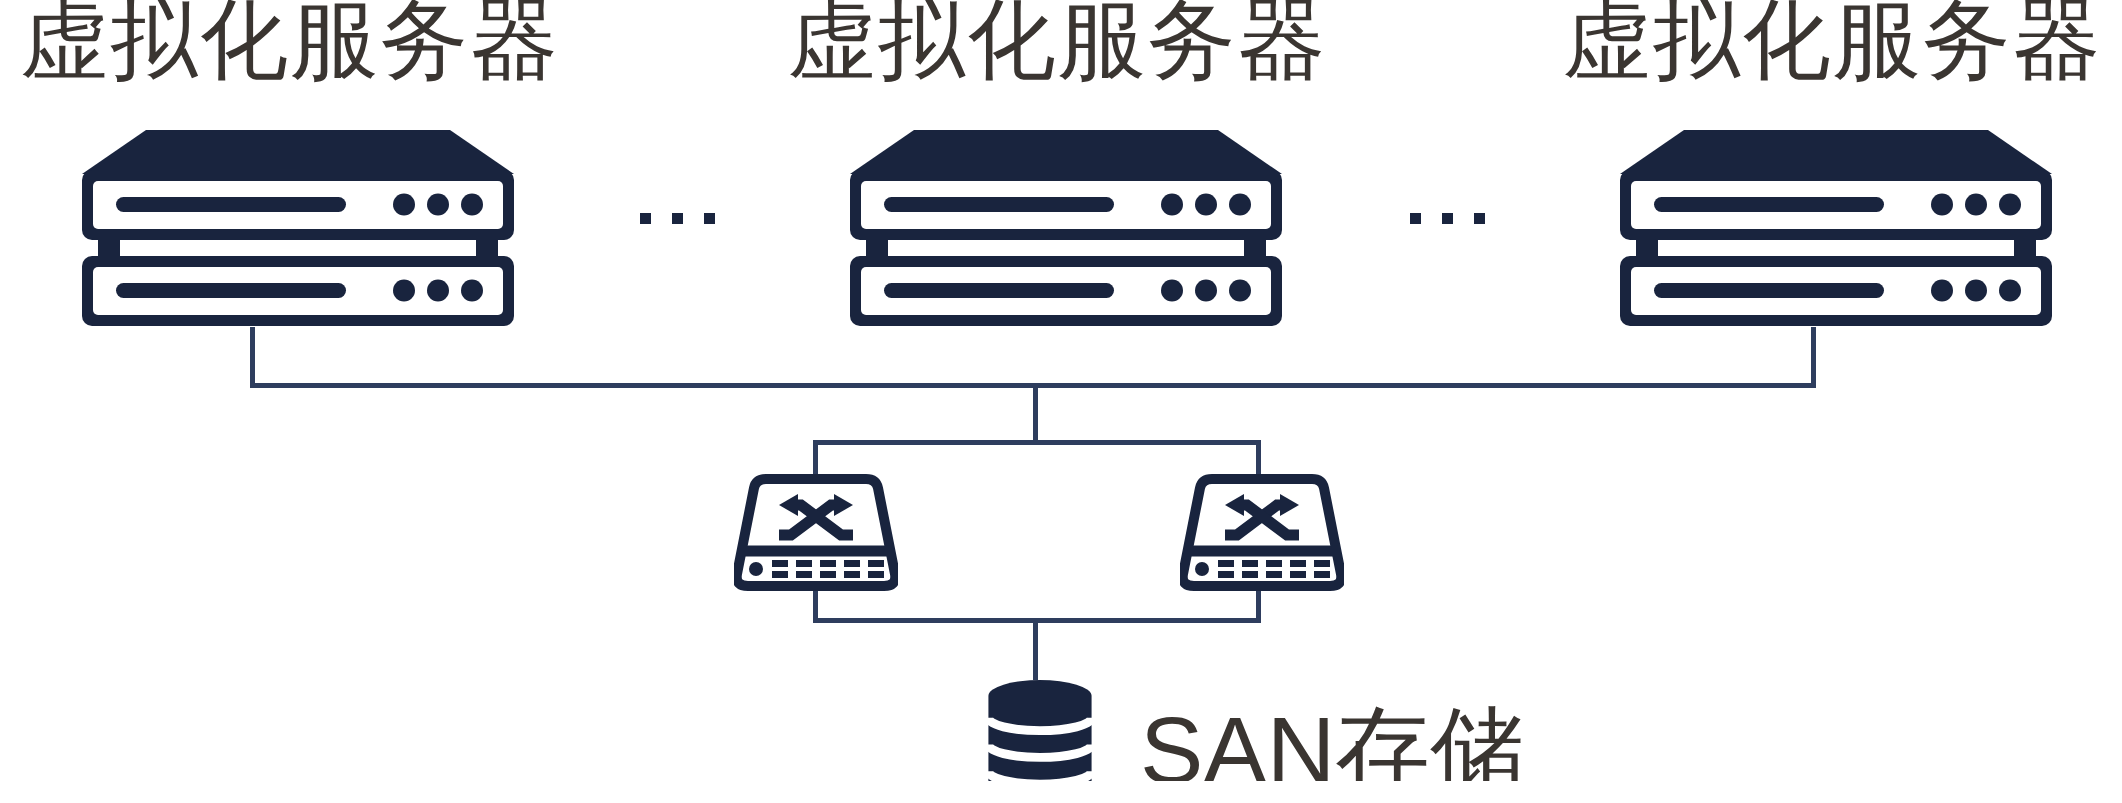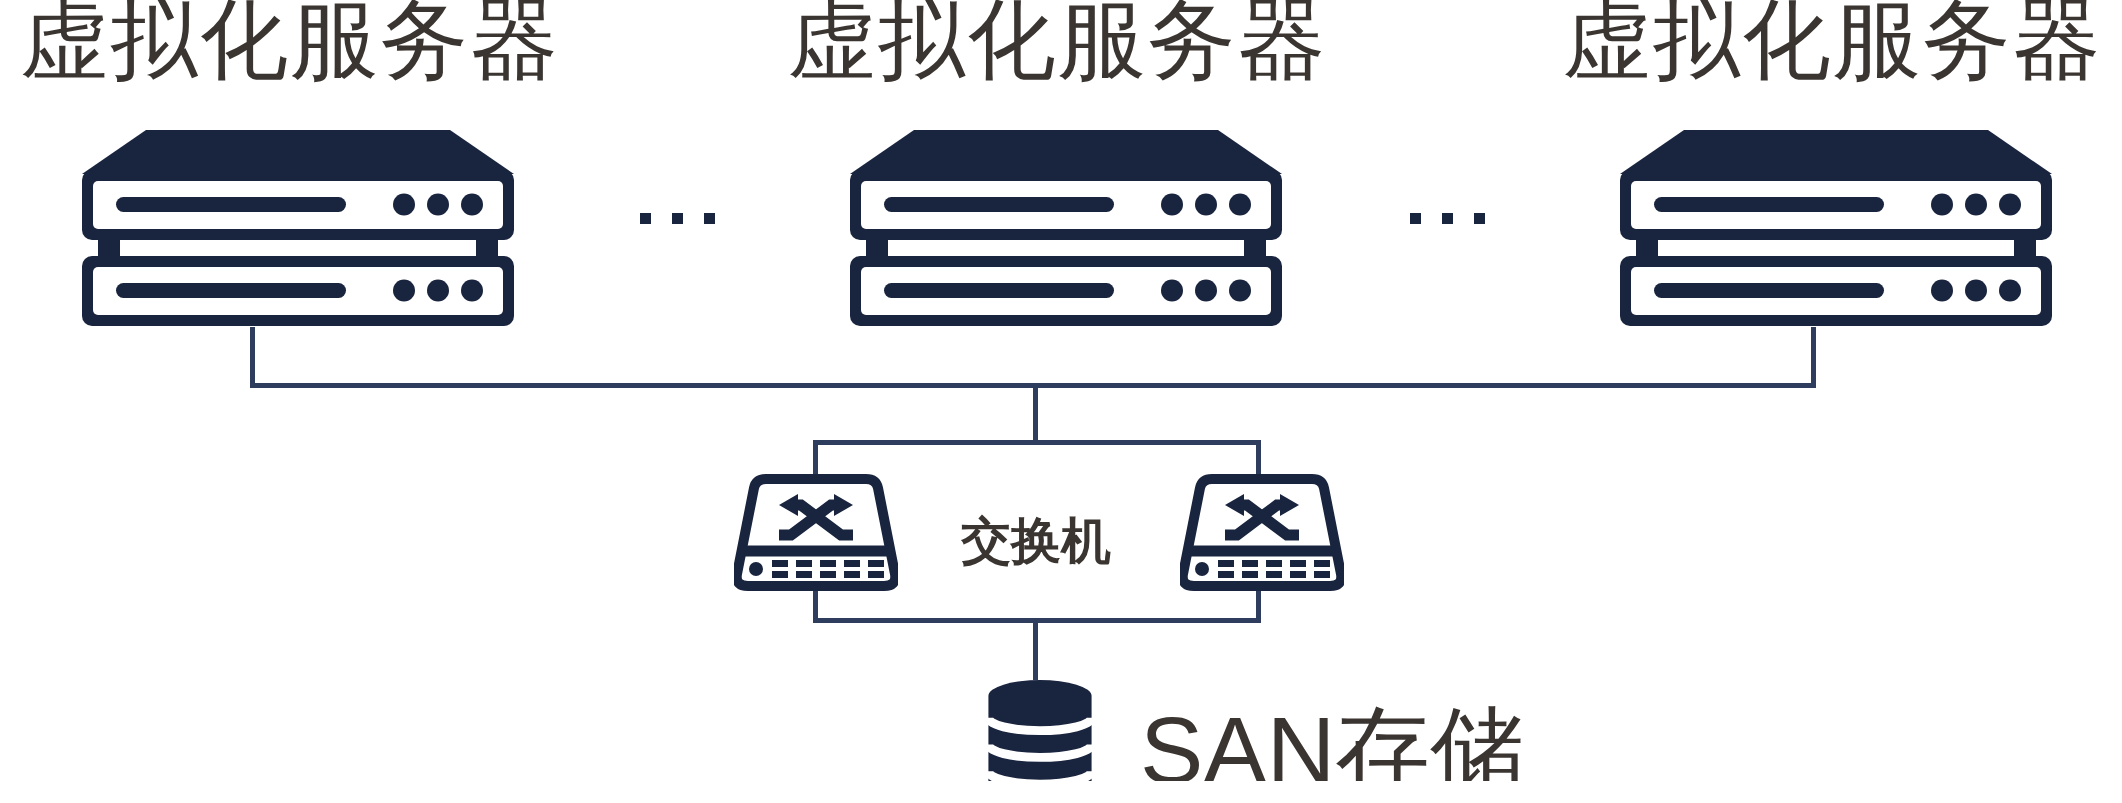--- a/index.html
+++ b/index.html
@@ -189,21 +189,20 @@
         <rect x="62" y="97" width="16" height="7"></rect>
       <rect x="86" y="86" width="16" height="7"></rect>
         <rect x="86" y="97" width="16" height="7"></rect>
       <rect x="110" y="86" width="16" height="7"></rect>
         <rect x="110" y="97" width="16" height="7"></rect>
       <rect x="134" y="86" width="16" height="7"></rect>
         <rect x="134" y="97" width="16" height="7"></rect>
     </g>
   </svg>
 
-  <div class="abs switch-label">交换机</div>
 
   <svg class="abs" style="left:988px; top:680px;" width="104" height="123" viewBox="0 0 104 124">
     <path d="M0 16 A52 16 0 0 1 104 16 V108 A52 16 0 0 1 0 108 Z" fill="#19243E"></path>
     <g stroke="#ffffff" stroke-width="9" fill="none">
       <path d="M0 38 A52 13 0 0 0 104 38"></path>
       <path d="M0 65 A52 13 0 0 0 104 65"></path>
       <path d="M0 92 A52 13 0 0 0 104 92"></path>
     </g>
   </svg>
 

